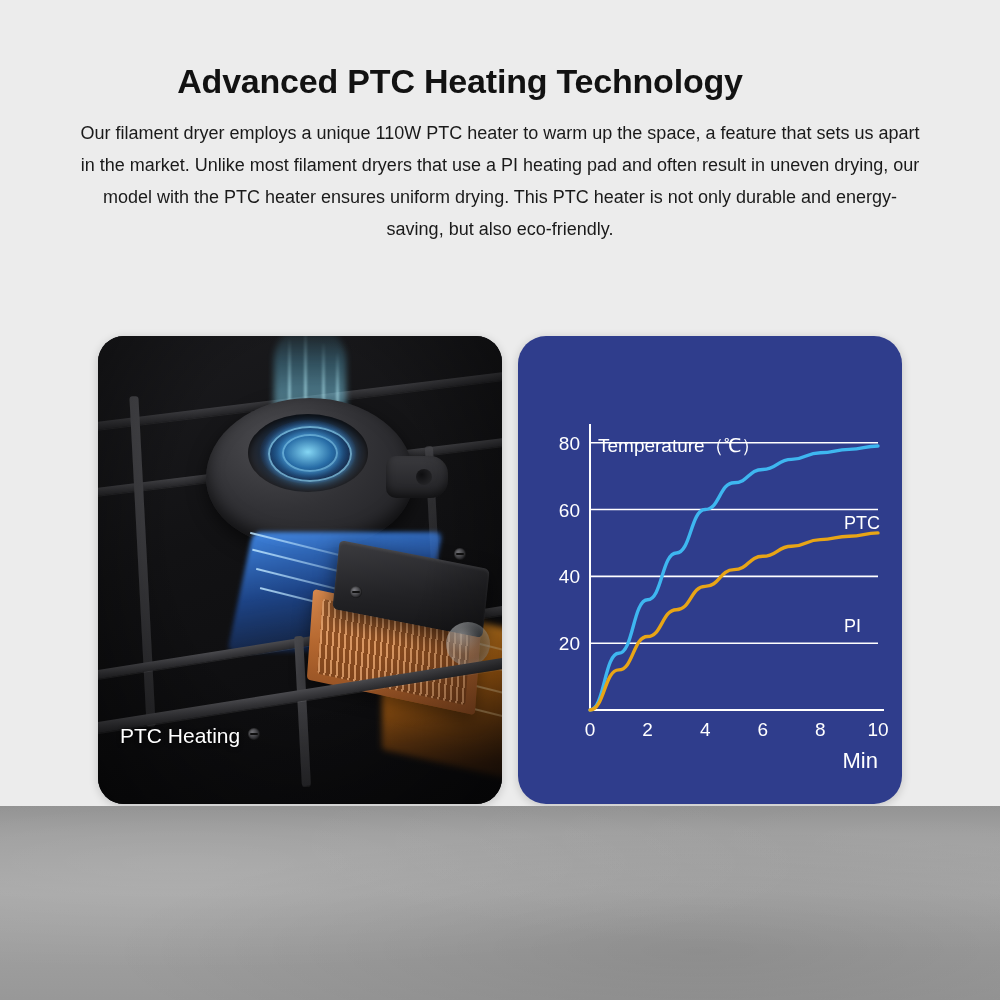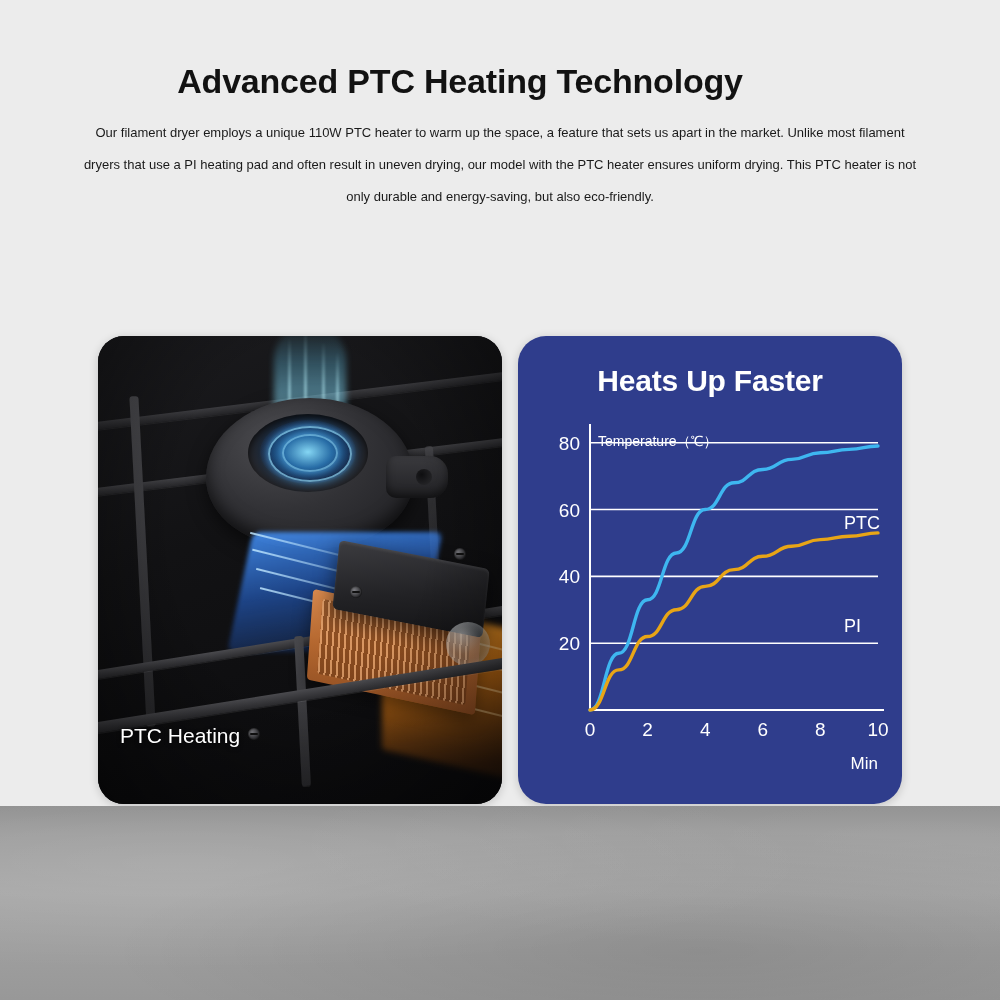--- a/index.html
+++ b/index.html
@@ -29,21 +29,21 @@
     font-weight: bold;
     color: #121212;
     letter-spacing: -0.2px;
   }
   .body-copy {
     position: absolute;
     top: 117px;
     left: 78px;
     width: 844px;
     text-align: center;
-    font-size: 13px;
+    font-size: 18px;
     line-height: 32px;
     color: #1a1a1a;
   }
   
   .floor {
     position: absolute;
     left: 0;
     top: 806px;
     width: 1000px;
     height: 194px;
@@ -326,28 +326,28 @@
     left: 0;
     top: 76px;
     width: 384px;
     height: 380px;
   }
   .temp-label {
     position: absolute;
     left: 80px;
     top: 21px;
     color: #fff;
-    font-size: 14px;
+    font-size: 19px;
   }
   .x-unit {
     position: absolute;
     right: 24px;
     bottom: 18px;
     color: #fff;
-    font-size: 17px;
+    font-size: 22px;
   }
   .series-label {
     position: absolute;
     color: #fff;
     font-size: 18px;
     margin-left: 20px;
   }
   .lbl-ptc { left: 306px; top: 101px; }
   .lbl-pi  { left: 306px; top: 204px; }
 </style>
@@ -404,21 +404,20 @@
 
     <div class="rail r1"></div>
     <div class="screw sc3"></div>
 
     <div class="photo-vignette"></div>
 
     <div class="photo-caption-title">PTC Heating</div>
   </div>
 
   <div class="chart-card">
-    <div class="chart-title">Heats Up Faster</div>
 
     <div class="chart-area">
       <div class="temp-label">Temperature（℃）</div>
 
       <svg id="line-chart" width="384" height="380" viewBox="0 0 384 380">
           <line x1="72" y1="231.1764705882353" x2="360" y2="231.1764705882353" stroke="#ffffff" stroke-width="1.6"></line>
           <line x1="72" y1="164.35294117647058" x2="360" y2="164.35294117647058" stroke="#ffffff" stroke-width="1.6"></line>
           <line x1="72" y1="97.52941176470586" x2="360" y2="97.52941176470586" stroke="#ffffff" stroke-width="1.6"></line>
           <line x1="72" y1="30.70588235294116" x2="360" y2="30.70588235294116" stroke="#ffffff" stroke-width="1.6"></line>
           <line x1="72" y1="12" x2="72" y2="298" stroke="#fff" stroke-width="2"></line>

